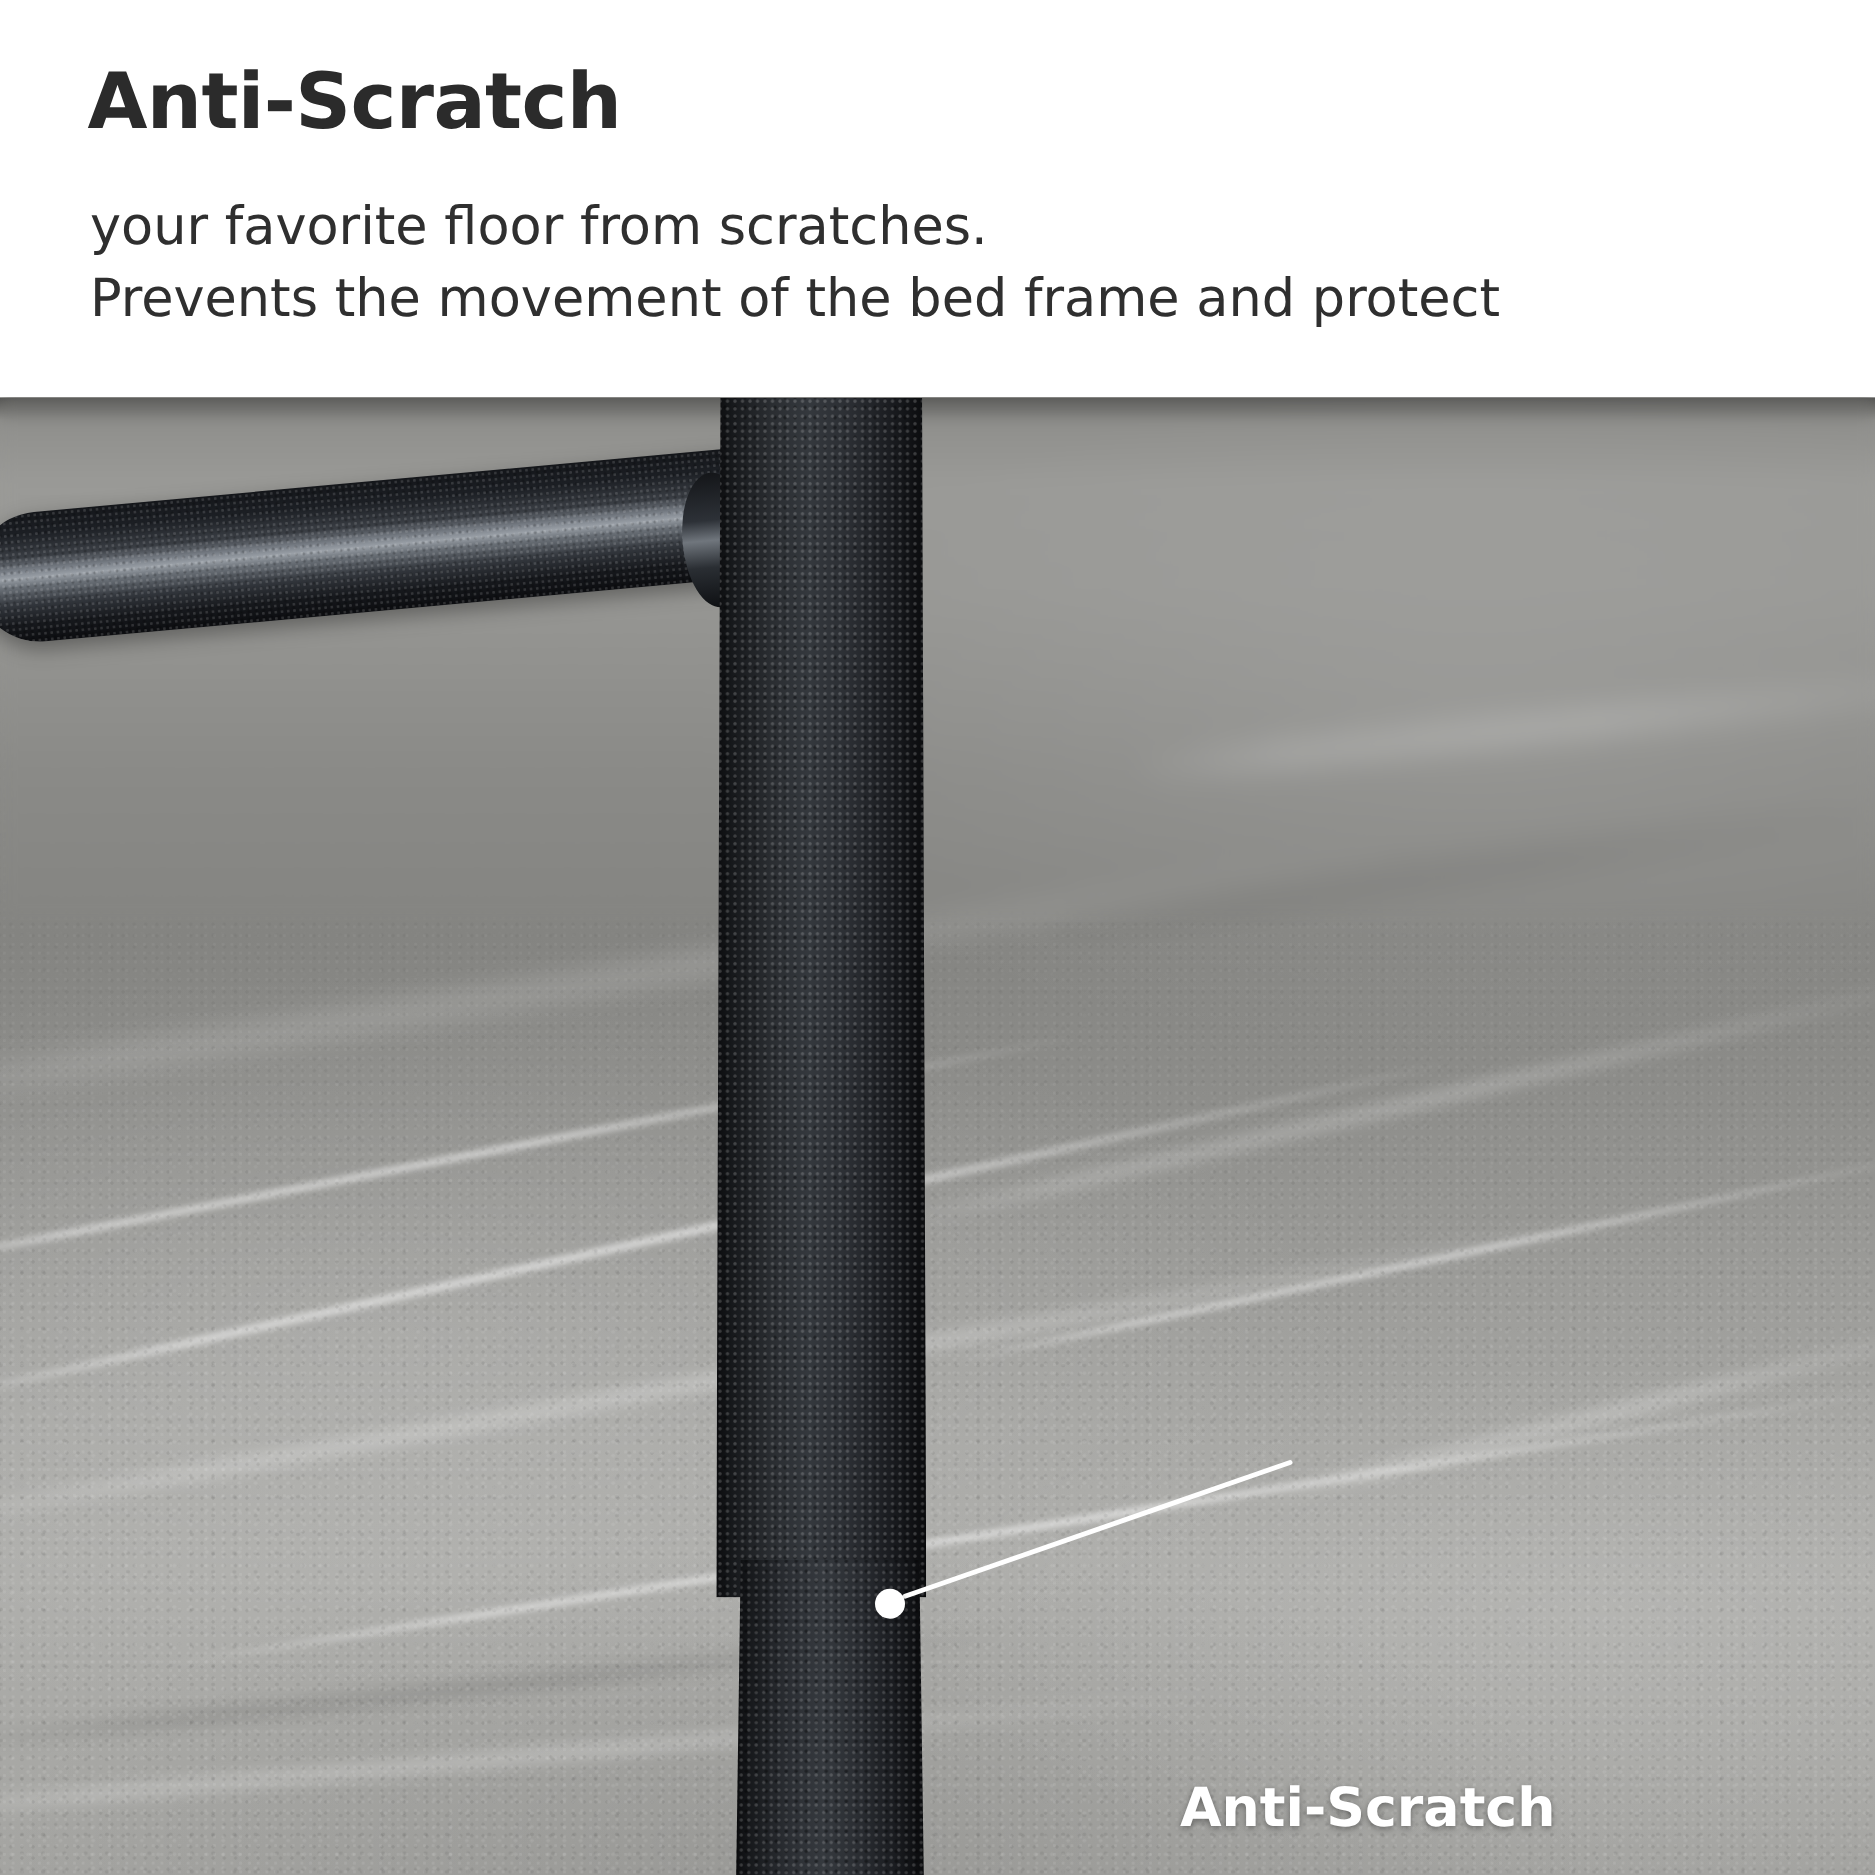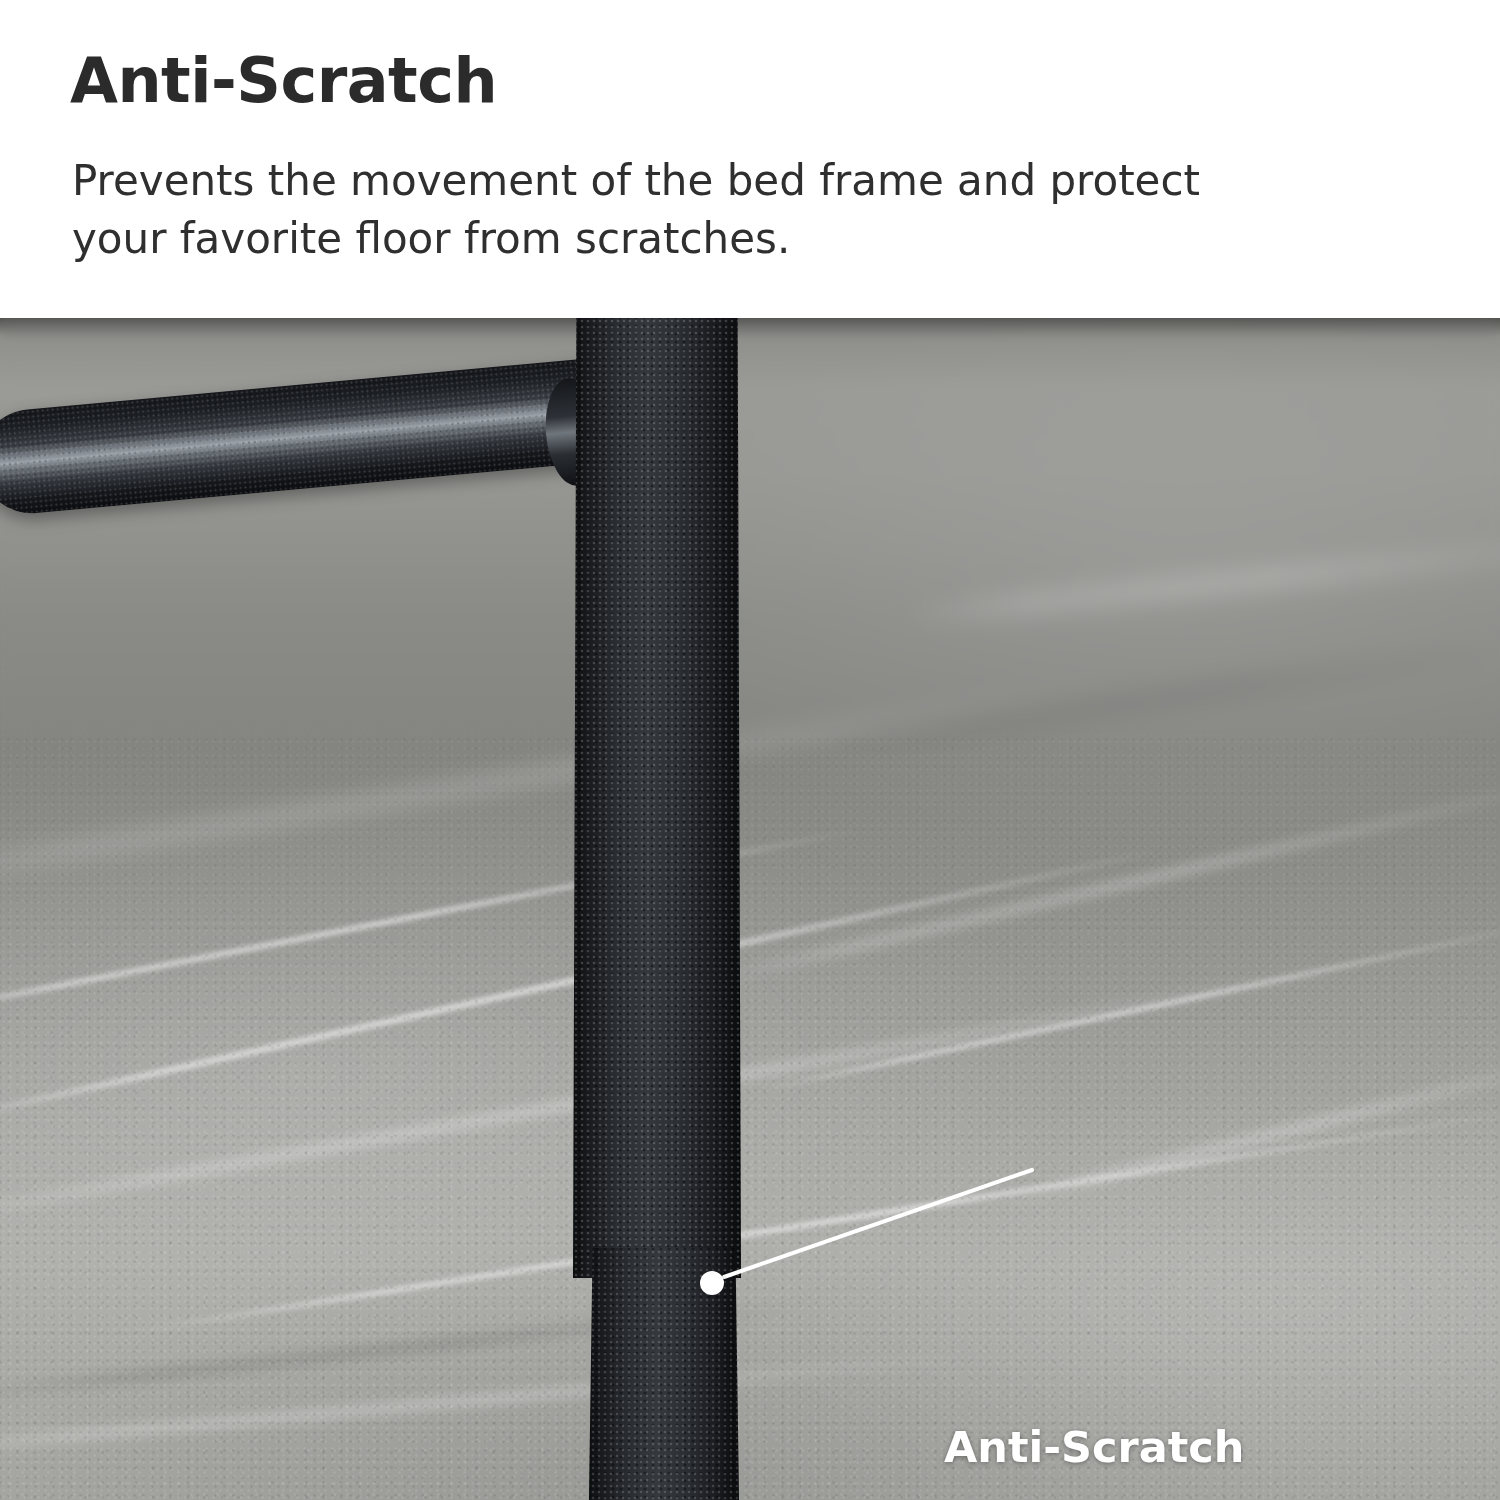--- a/index.html
+++ b/index.html
@@ -282,22 +282,22 @@
   }
 </style>
 </head>
 <body>
 
 <div id="page">
 
   <div id="header">
     <div id="header-title">Anti-Scratch</div>
     <div id="header-desc">
+      <span class="ln">your favorite floor from scratches.</span>
       <span class="ln">Prevents the movement of the bed frame and protect</span>
-      <span class="ln">your favorite floor from scratches.</span>
     </div>
   </div>
 
   <div id="photo">
 
     <div class="floor-base"></div>
     <div class="floor-light"></div>
 
     <div class="vein" style="left:-120px; top:700px; width:1000px; height:5px; transform: rotate(-11deg);"></div>
     <div class="vein" style="left:-60px; top:800px; width:1250px; height:6px; transform: rotate(-12.5deg);"></div>

